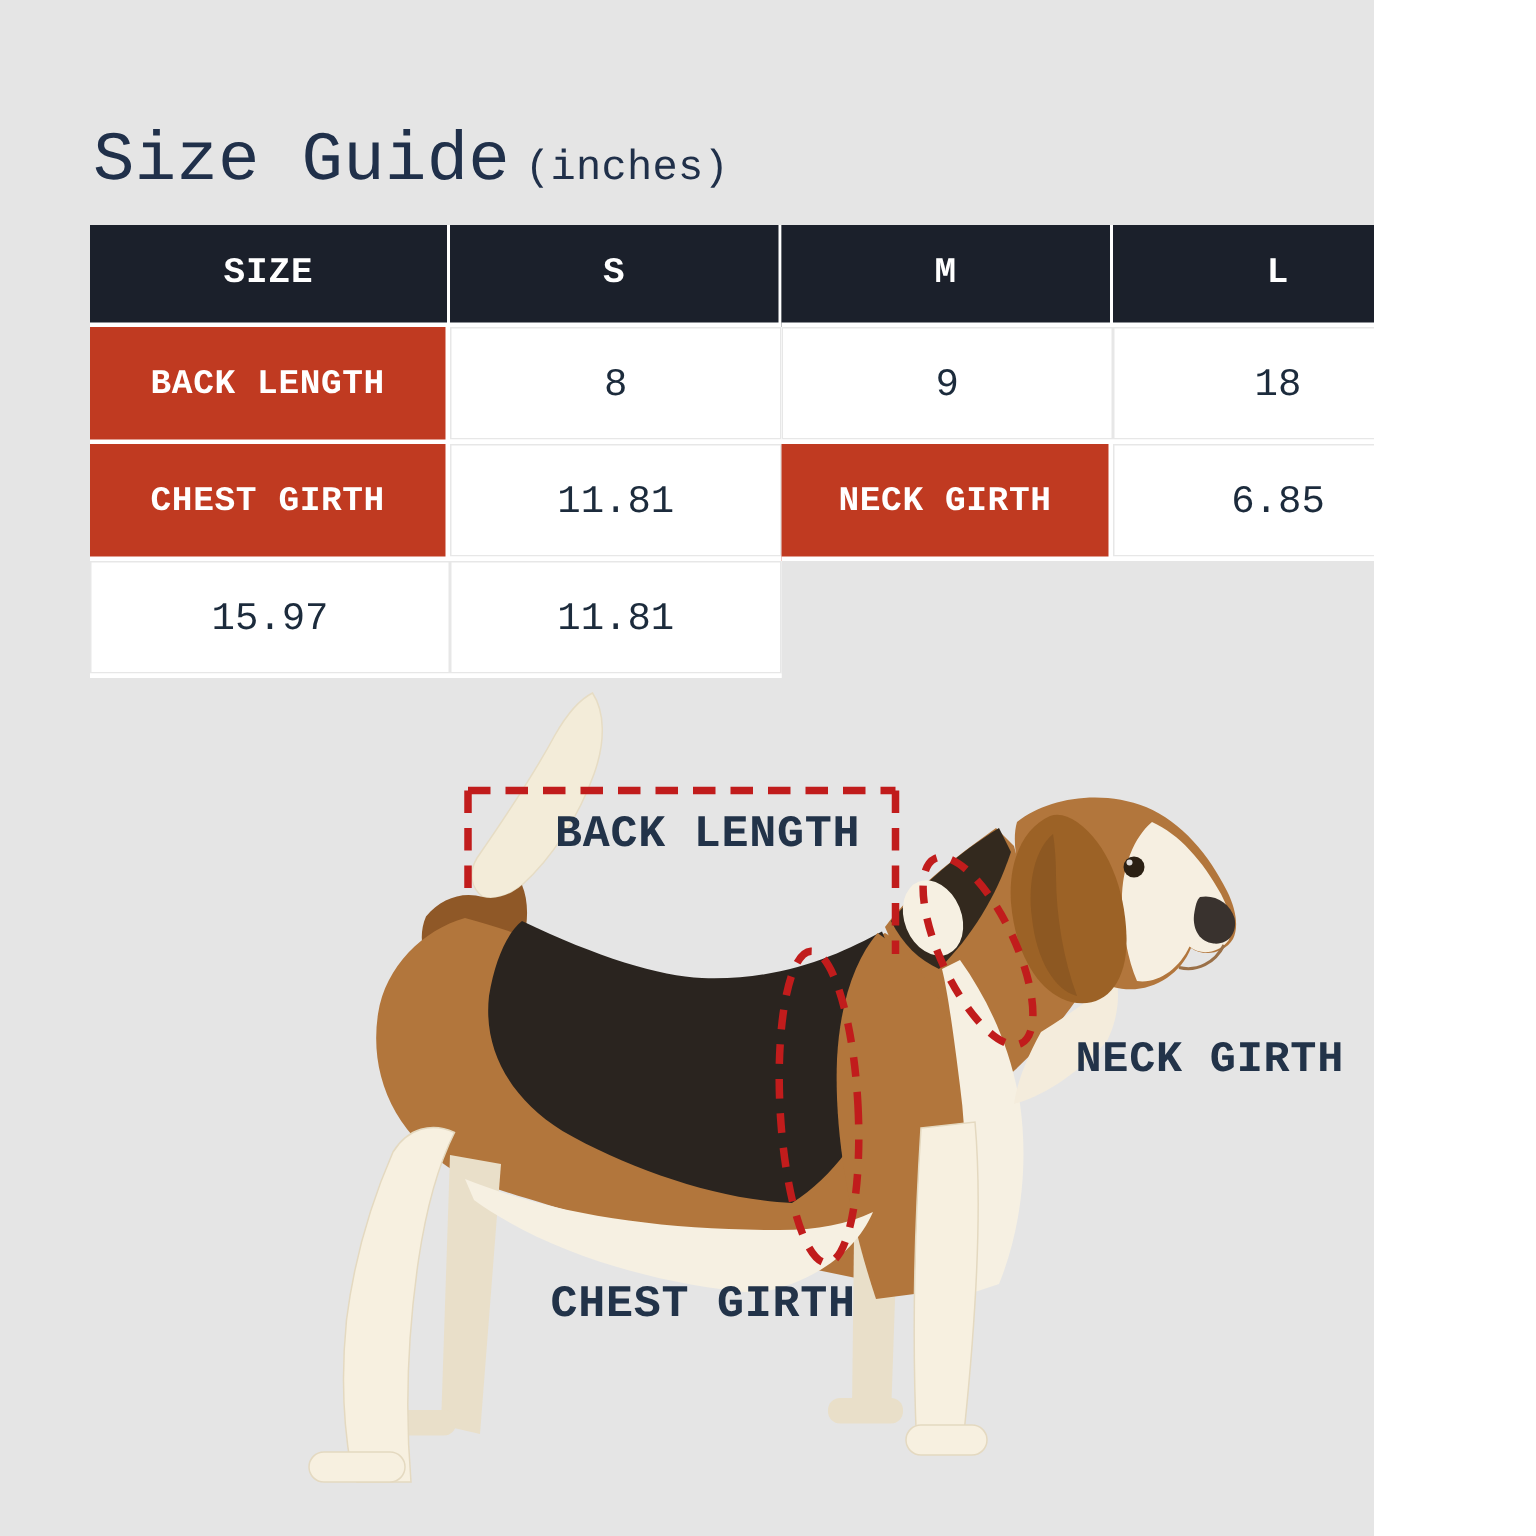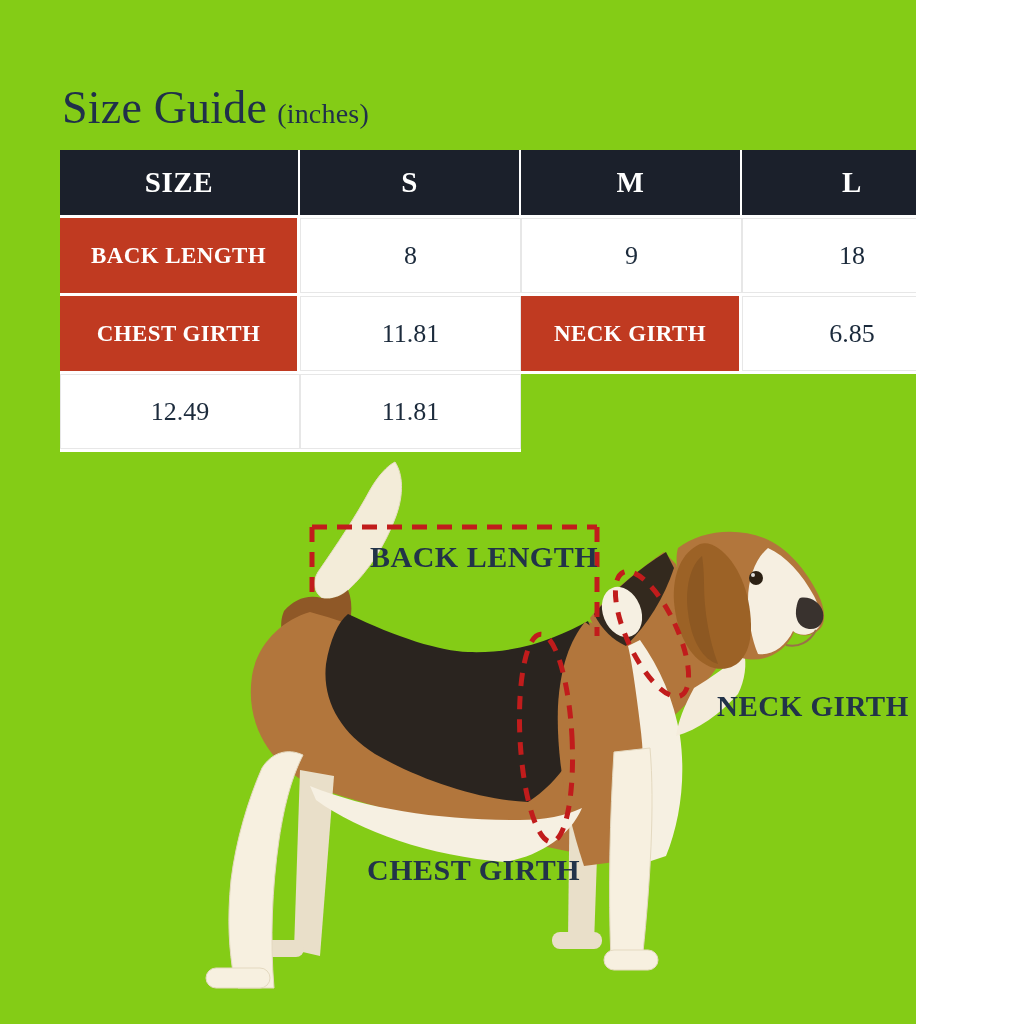--- a/index.html
+++ b/index.html
@@ -1,28 +1,28 @@
 <!DOCTYPE html>
 <html><head>
 <meta charset="utf-8">
 <style>
   html,body{margin:0;padding:0;background:#ffffff;}
-  .canvas{position:relative;width:916px;height:1024px;background:#84cc16;overflow:hidden;
-          font-family:Liberation Serif, serif;}
+  .canvas{position:relative;width:916px;height:1024px;background:#e5e5e5;overflow:hidden;
+          font-family:Liberation Mono, monospace;}
   
   .title{position:absolute;left:62px;top:50px;color:#20304a;font-size:46px;font-weight:400;
          letter-spacing:0.2px;white-space:nowrap;}
   .title .unit{font-size:28px;margin-left:10px;}
   
   .tbl{position:absolute;left:60px;top:150px;display:grid;
        grid-template-columns:240px 221px 221px 220px;
        grid-template-rows:68px 78px 78px 78px;}
   .cell{box-sizing:border-box;display:flex;align-items:center;justify-content:center;
         border-bottom:3px solid #ffffff;}
-  .head{background:#1b202b;color:#ffffff;font-weight:bold;font-size:29px;letter-spacing:0.6px;
+  .head{background:#1b202b;color:#ffffff;font-weight:bold;font-size:24px;letter-spacing:0.6px;
         border-right:2px solid #ffffff;}
   .head.last{border-right:none;}
   .rowlab{background:#c03a21;color:#ffffff;font-weight:bold;font-size:23px;letter-spacing:0.4px;
           border-right:3px solid #ffffff;}
   .val{background:#ffffff;color:#1c2b3c;font-size:26px;font-weight:500;
        box-shadow:inset 0 0 0 1px #e7e7e7;}
   
   .dog-svg{position:absolute;left:0;top:450px;width:1024px;height:574px;}
   .diag-label{position:absolute;font-weight:bold;color:#223349;letter-spacing:0.5px;white-space:nowrap;}
   .lbl-back{left:370px;top:540px;font-size:30px;}
@@ -45,21 +45,21 @@
     <div class="cell rowlab">BACK LENGTH</div>
     <div class="cell val">8</div>
     <div class="cell val">9</div>
     <div class="cell val">18</div>
 
     <div class="cell rowlab">CHEST GIRTH</div>
     <div class="cell val">11.81</div>
 
     <div class="cell rowlab">NECK GIRTH</div>
     <div class="cell val">6.85</div>
-    <div class="cell val">12.49</div>
+    <div class="cell val">15.97</div>
     <div class="cell val">11.81</div>
   </div>
 
   <svg class="dog-svg" viewBox="0 450 1024 574">
 
     <path fill="#f3ecd9" stroke="#e6dcc4" stroke-width="1" d="M395,462 C403,474 404,494 396,516 C386,544 368,572 348,590 C340,597 330,600 322,598 C314,592 312,582 318,572 C336,546 356,516 370,490 C378,476 387,466 395,462 Z"></path>
     <path fill="#8f5827" d="M322,598 C330,600 340,597 348,590 C354,604 352,626 342,643 C328,660 306,663 292,651 C282,641 278,625 284,611 C294,599 308,594 322,598 Z"></path>
 
     <path fill="#b2763c" d="M310,612 C355,624 415,650 465,653 C520,655 562,637 590,622 C622,640 655,672 672,714 C684,748 686,790 668,842 L640,866 C560,850 470,832 395,812 C355,800 325,792 305,782 C262,756 246,716 252,676 C257,644 282,620 310,612 Z"></path>
 

